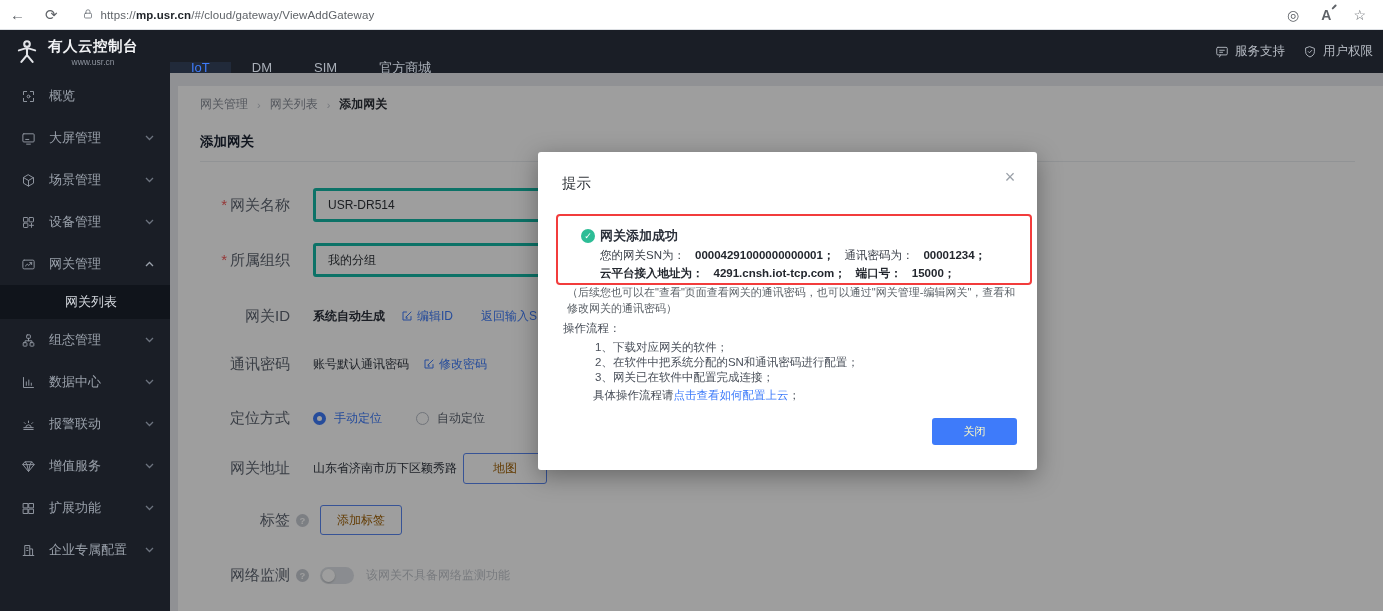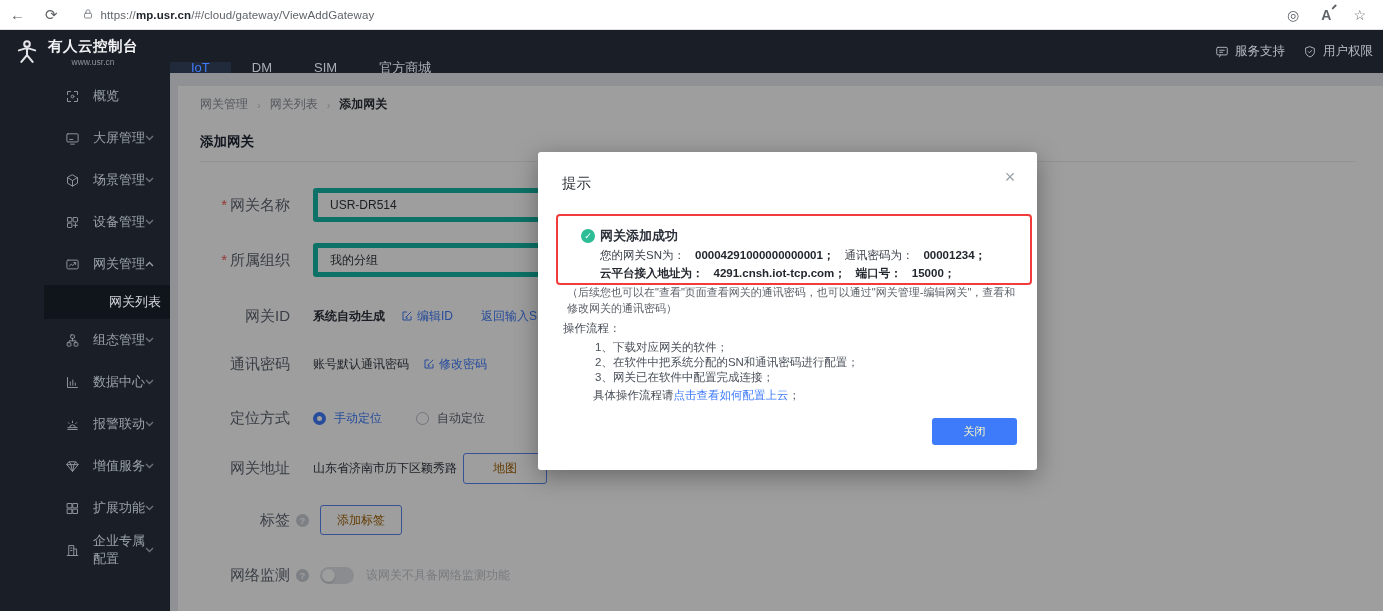--- a/index.html
+++ b/index.html
@@ -25,21 +25,21 @@
   .hdr { position:absolute; top:0; left:0; right:0; height:43px; background:#1a1e26; display:flex; z-index:10; }
   .logo { width:170px; display:flex; align-items:center; padding-left:14px; gap:8px; cursor:pointer; }
   .logo-txt .t1 { color:#f2f3f5; font-size:14.5px; font-weight:700; letter-spacing:.5px; }
   .logo-txt .t2 { color:#8d939d; font-size:8.5px; text-align:center; margin-top:1px; }
   .nav { display:flex; align-items:stretch;margin-top:32px; }
   .nav-item { display:flex; align-items:center; padding:0 21px; font-size:13px; color:#a9afb8; cursor:pointer; }
   .nav-item.active { background:#212a3a; color:#3e7bfa; }
   .hdr-right { margin-left:auto; display:flex; align-items:center; gap:18px; padding-right:10px; }
   .hdr-link { display:flex; align-items:center; gap:6px; color:#b5bac2; font-size:12.5px; cursor:pointer; white-space:nowrap; }
 
-  .sidebar { position:absolute; top:43px; left:0; width:170px; bottom:0; background:#1a1e26; padding-top:2px; z-index:10;padding-left:44px; }
+  .sidebar { position:absolute; top:43px; left:0; width:170px; bottom:0; background:#1a1e26; padding-top:2px; z-index:10; }
   .s-item { height:42px; display:flex; align-items:center; padding:0 16px 0 21px; color:#9aa1ab;
             font-size:13px; cursor:pointer; }
   .s-item .s-ico { width:15px; height:15px; margin-right:13px; flex:none; }
   .s-item .s-lbl { flex:1; }
   .s-sub { height:34px; display:flex; align-items:center; padding-left:65px; background:#10141b;
            color:#d3d7dd; font-size:13px; cursor:pointer; }
   .chev { flex:none; }
   .chev.up { transform:rotate(180deg); }
   svg.lineart { fill:none; stroke:#8d939d; stroke-width:1.6; stroke-linecap:round; stroke-linejoin:round; }
 
@@ -50,21 +50,21 @@
             font-size:12px; color:#8a8f99; }
   .crumbs .cur { color:#2b2f36; font-weight:700; }
   .crumbs .sep { color:#c0c4cc; font-size:11px; }
   .pg-title { position:absolute; left:22px; top:47px; font-size:13.5px; font-weight:700; color:#1c2433; }
   .hr { position:absolute; left:22px; right:28px; top:75px; height:1px; background:#eaedf1; }
 
   .frow { position:absolute; left:0; right:0; height:36px; display:flex; align-items:center; }
   .f-label { width:112px; text-align:right; font-size:15px; color:#5f6672; flex:none; }
   .f-label .req { color:#f25a5a; margin-right:3px; }
   .f-ctrl { margin-left:23px; display:flex; align-items:center; }
-  .inp { width:322px; height:34px; border:5px solid #14b8a6; border-radius:3px; background:#fff;
+  .inp { width:322px; height:34px; border:3px solid #14b8a6; border-radius:3px; background:#fff;
          font-size:12px; color:#2f3338; padding:0 12px; font-family:inherit; }
   .fval { font-size:12px; color:#303640; }
   .fval.strong { font-weight:700; color:#2b303a; }
   .flink { display:flex; align-items:center; gap:4px; color:#3e7bfa; font-size:12px; cursor:pointer; }
   .btn-ghost { border:1px solid #5a87f2; color:#a16207; background:#fff; border-radius:3px;
                font-size:12px; cursor:pointer; font-family:inherit; }
   .radio { width:13px; height:13px; border-radius:50%; background:#fff; flex:none; }
   .radio.on { border:4px solid #3e7bfa; }
   .radio.off { border:1px solid #b6bcc6; }
   .rlabel-on { color:#3e7bfa; font-size:12px; margin:0 34px 0 8px; cursor:pointer; }

